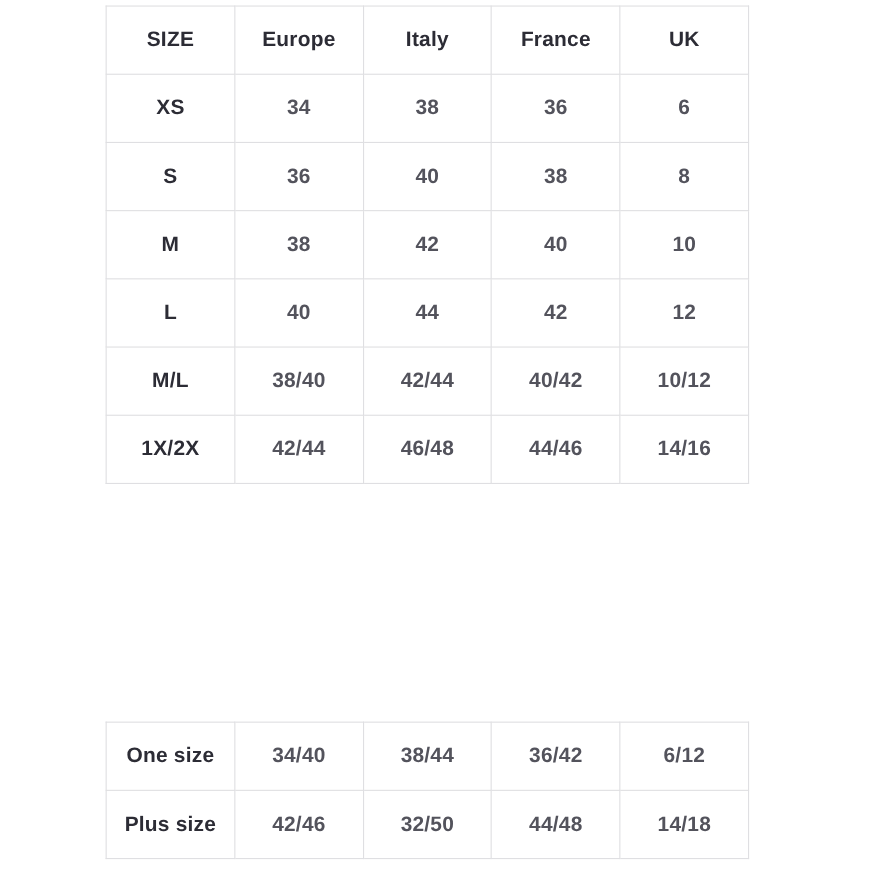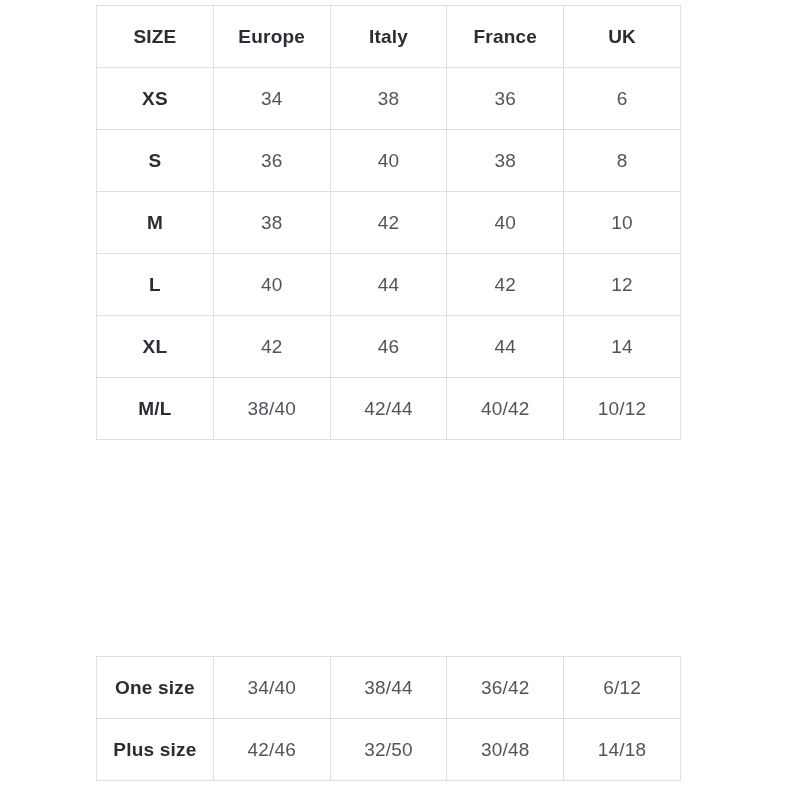--- a/index.html
+++ b/index.html
@@ -22,21 +22,21 @@
   }
   table.size-table.main  { top: 5px; }
   table.size-table.extra { top: 656px; }
   .size-table td, .size-table th {
     border: 1px solid #dfdfe2;
     height: 62px;
     text-align: center;
     vertical-align: middle;
     font-size: 19px;
     color: #53535c;
-    font-weight: 400;
+    font-weight: 700;
     letter-spacing: 0.2px;
   }
   .size-table th,
   .size-table td.size-col {
     font-weight: 700;
     color: #2c2c35;
   }
 </style>
 </head>
 <body>
@@ -76,48 +76,48 @@
         <td>10</td>
       </tr>
       <tr>
         <td class="size-col">L</td>
         <td>40</td>
         <td>44</td>
         <td>42</td>
         <td>12</td>
       </tr>
       <tr>
-        <td class="size-col">XL</td>
-        <td>42</td>
-        <td>46</td>
-        <td>44</td>
-        <td>14</td>
-      </tr>
-      <tr>
         <td class="size-col">M/L</td>
         <td>38/40</td>
         <td>42/44</td>
         <td>40/42</td>
         <td>10/12</td>
+      </tr>
+      <tr>
+        <td class="size-col">1X/2X</td>
+        <td>42/44</td>
+        <td>46/48</td>
+        <td>44/46</td>
+        <td>14/16</td>
       </tr>
     </tbody>
   </table>
 
   <table class="size-table extra">
     <tbody>
       <tr>
         <td class="size-col">One size</td>
         <td>34/40</td>
         <td>38/44</td>
         <td>36/42</td>
         <td>6/12</td>
       </tr>
       <tr>
         <td class="size-col">Plus size</td>
         <td>42/46</td>
         <td>32/50</td>
-        <td>30/48</td>
+        <td>44/48</td>
         <td>14/18</td>
       </tr>
     </tbody>
   </table>
 
 </div>
 
 </body></html>

